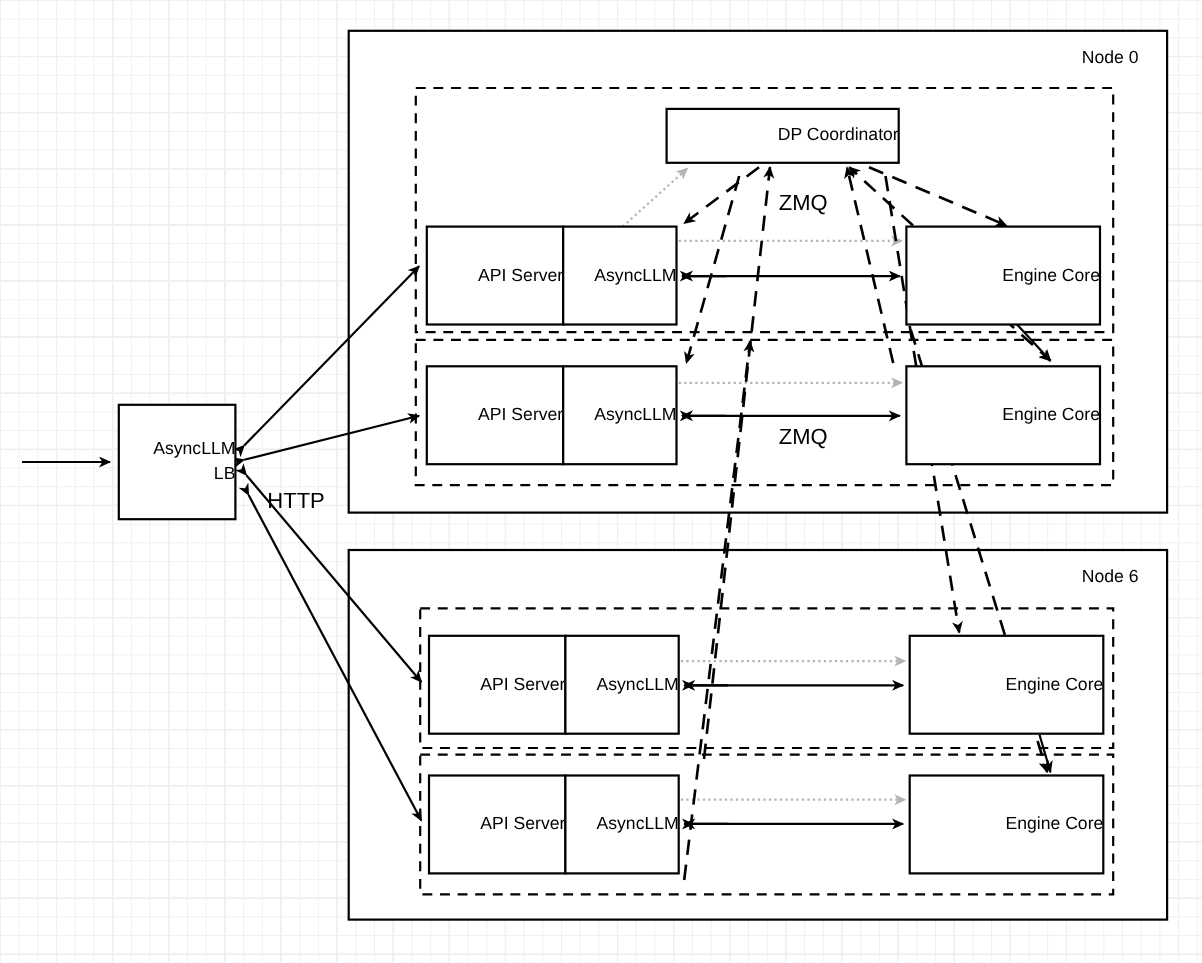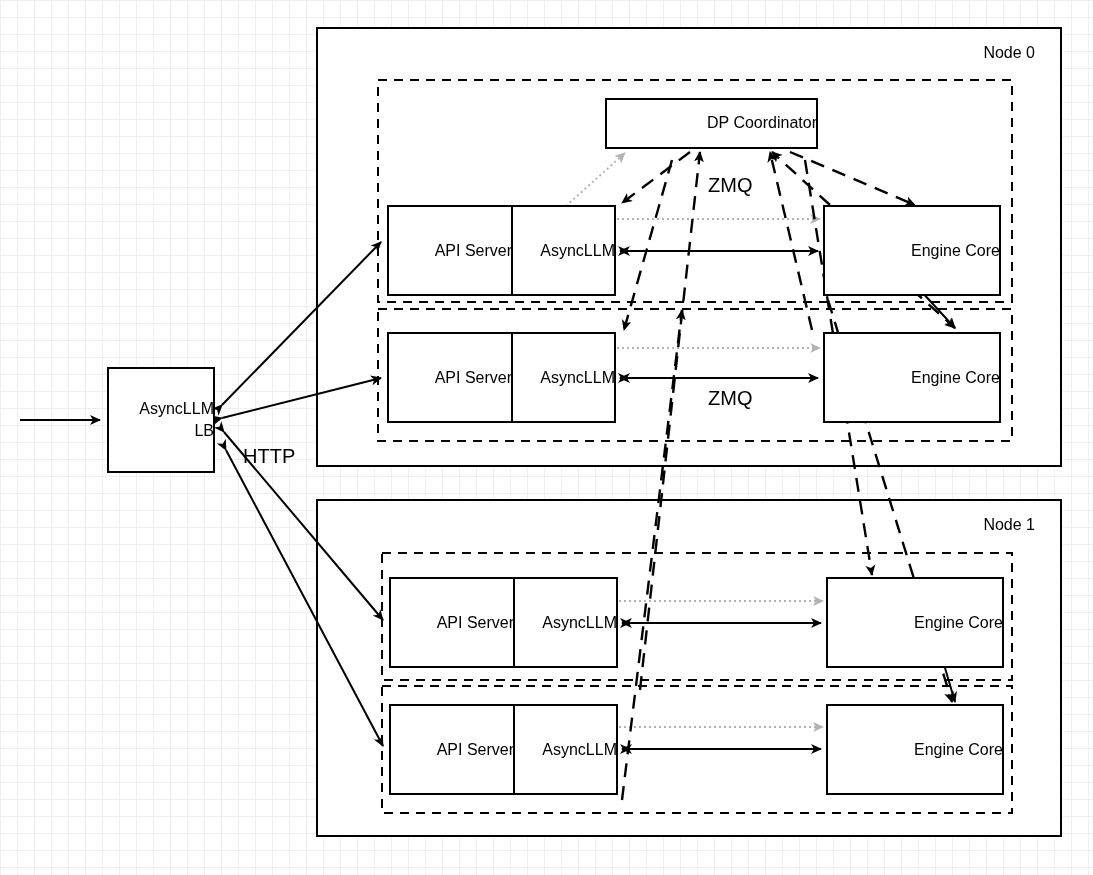--- a/index.html
+++ b/index.html
@@ -142,21 +142,21 @@
     <rect x="514" y="705" width="103" height="89" fill="#ffffff" stroke="#000000" stroke-width="2"></rect>
     <rect x="827" y="705" width="176" height="89" fill="#ffffff" stroke="#000000" stroke-width="2"></rect>
 
     <line x1="660" y1="251" x2="620" y2="251" stroke="#000000" stroke-width="2" marker-end="url(#ah)"></line>
     <line x1="660" y1="378" x2="620" y2="378" stroke="#000000" stroke-width="2" marker-end="url(#ah)"></line>
     <line x1="662" y1="623" x2="622" y2="623" stroke="#000000" stroke-width="2" marker-end="url(#ah)"></line>
     <line x1="662" y1="749" x2="622" y2="749" stroke="#000000" stroke-width="2" marker-end="url(#ah)"></line>
   </svg>
 
   <div class="lbl node-label" style="left:925px; top:45px; width:110px;">Node 0</div>
-  <div class="lbl node-label" style="left:925px; top:517px; width:110px;">Node 1</div>
+  <div class="lbl node-label" style="left:925px; top:517px; width:110px;">Node 6</div>
 
   <div class="lbl box-label two-line" style="left:108px; top:398px; width:106px;">
     <div>AsyncLLM</div>
     <div>LB</div>
   </div>
 
   <div class="lbl box-label" style="left:606px; top:115px; width:211px;">DP Coordinator</div>
 
   <div class="lbl edge-label" style="left:243px; top:432px; width:50px;margin-top:14px;">HTTP</div>
 

